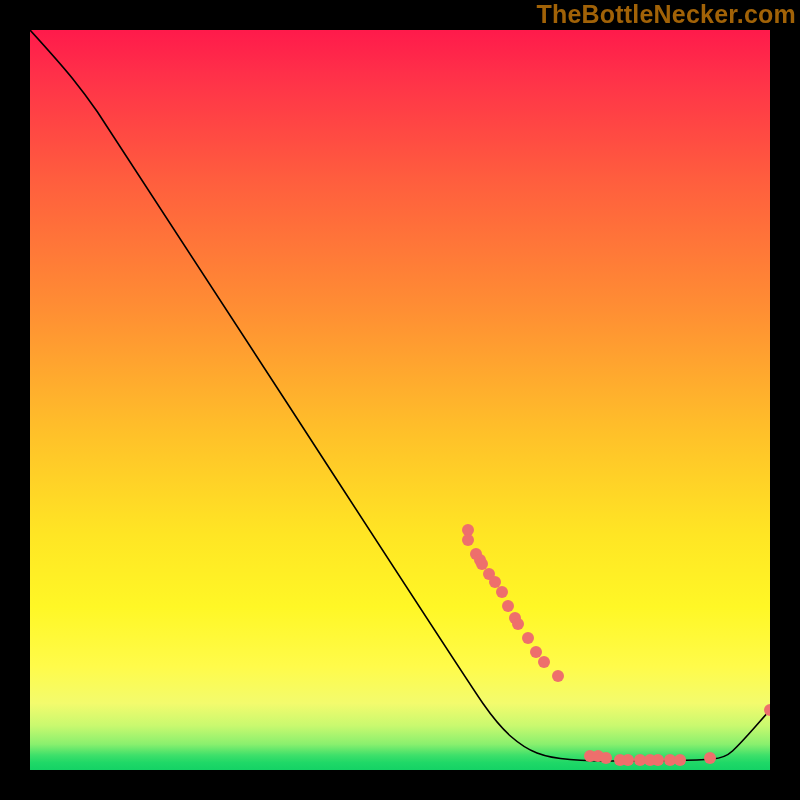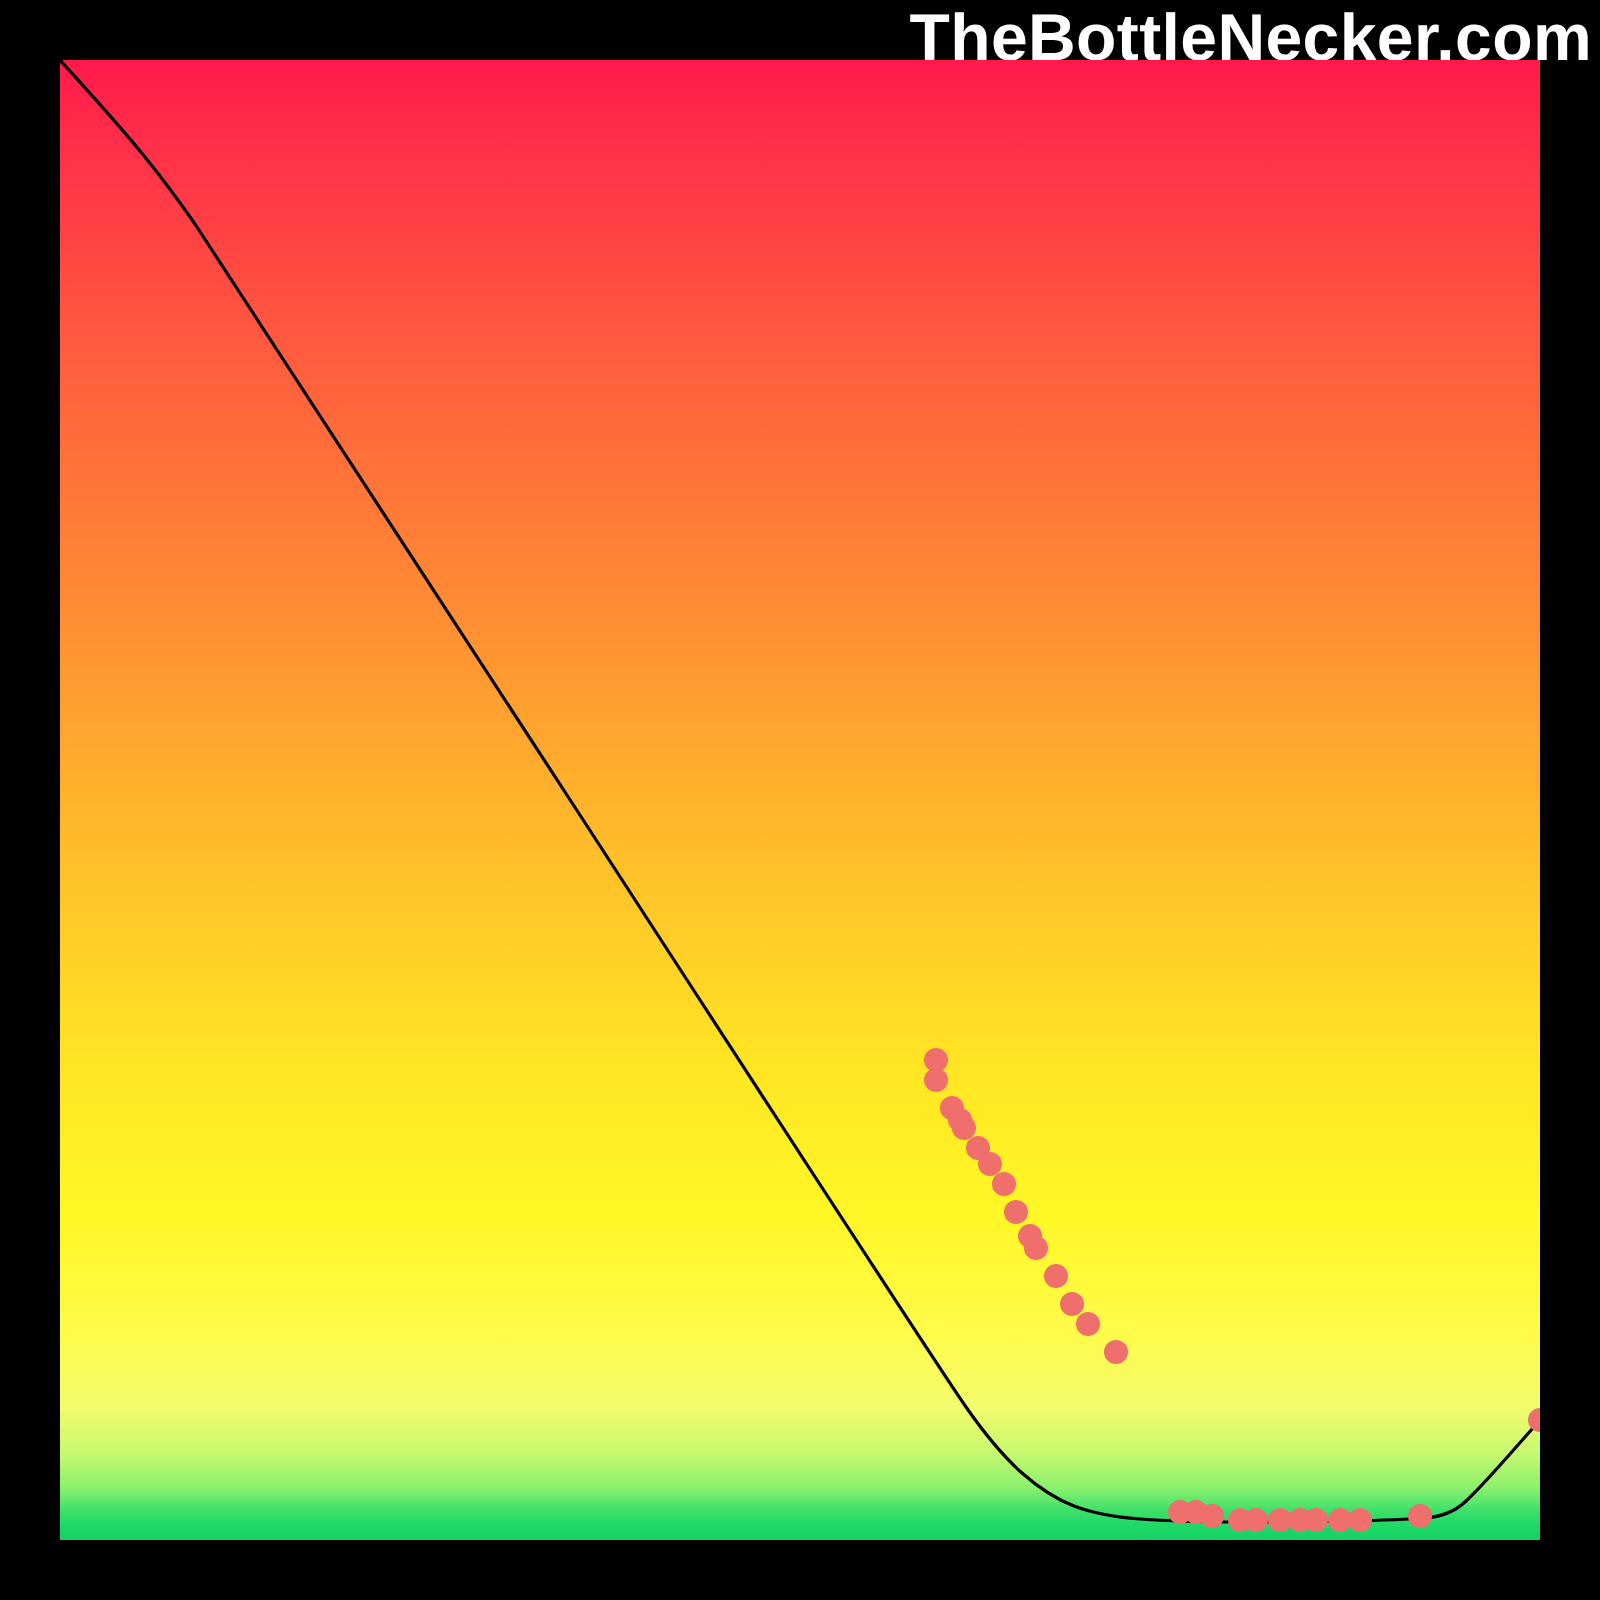--- a/index.html
+++ b/index.html
@@ -43,22 +43,22 @@
         #8af06e 96.5%,
         #3ee06a 98%,
         #1fd867 99%,
         #14d265 100%
       );
   }
   .watermark-text {
     position: absolute;
     right: 4px;
     top: 0px;
-    color: #ffffff;
-    font-size: 33px;
+    color: #a16207;
+    font-size: 25px;
     font-weight: 600;
     letter-spacing: 0.2px;
     user-select: none;
   }
   svg.curve {
     position: absolute;
     inset: 0;
   }
   .pt {
     fill: #ee6f6c;

